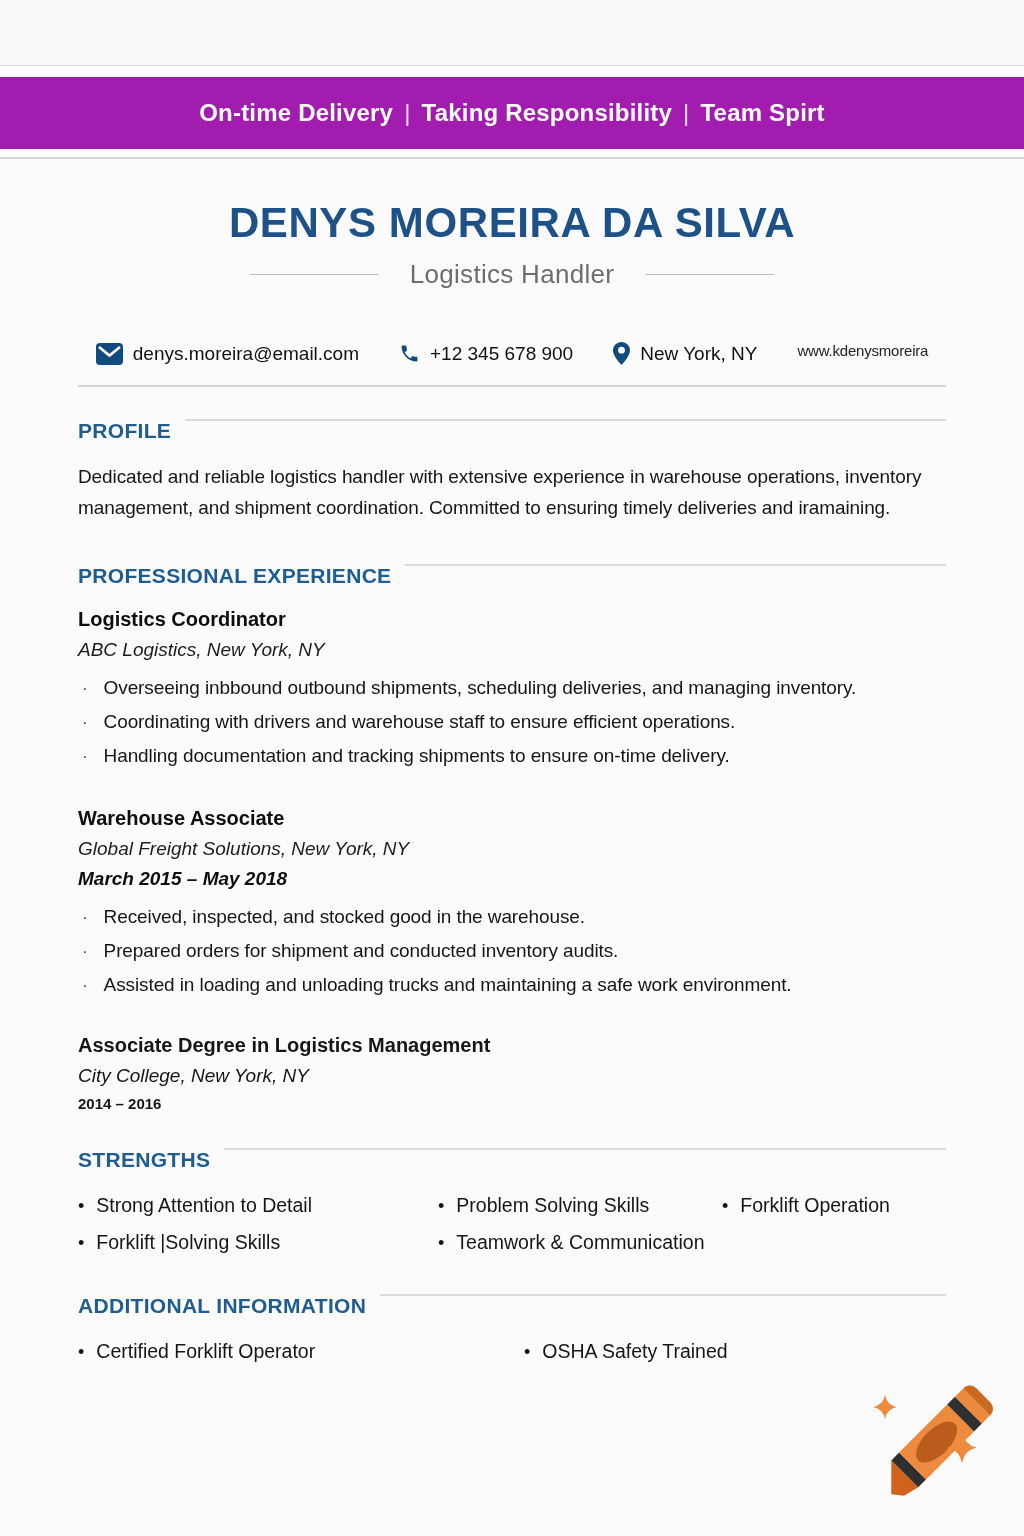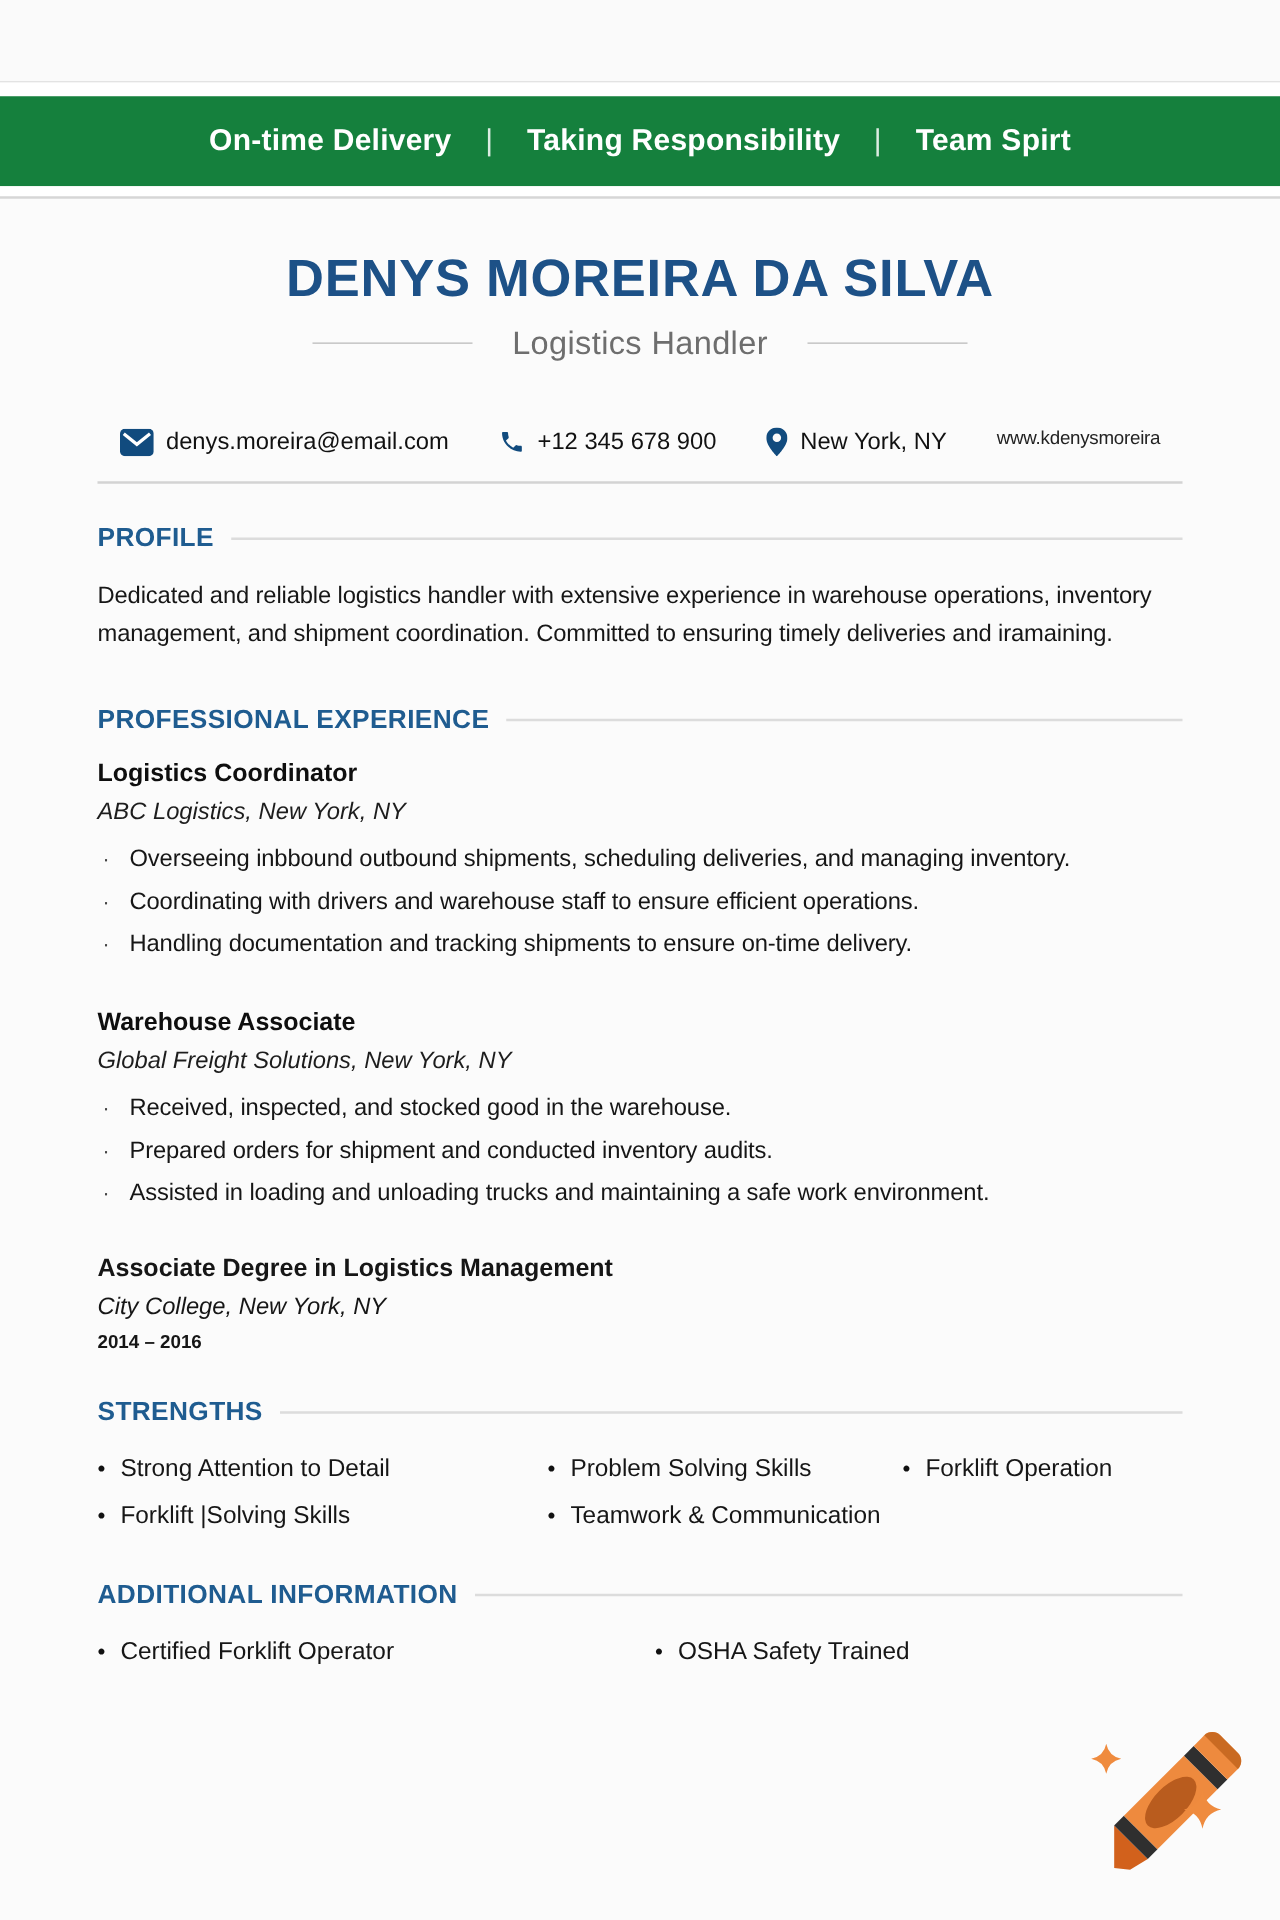--- a/index.html
+++ b/index.html
@@ -11,23 +11,23 @@
     margin: 0 auto;
     background: #fbfbfb;
     overflow: hidden;
   }
   .top-strip {
     height: 66px; background: #fafafa;
     border-bottom: 1px solid #dcdcdc;
   }
   .banner-gap-top { height: 11px; background: #ffffff; }
   .banner {
-    height: 72px; background: #15803d;
+    height: 72px; background: #a21caf;
     display: flex; align-items: center; justify-content: center;
-    gap: 27px;
+    gap: 11px;
     color: #ffffff; font-size: 24px; font-weight: 700;
     letter-spacing: 0.2px;
   }
   .banner .sep { font-weight: 300; opacity: 0.85; }
   .banner-gap-bottom { height: 10px; background: #ffffff; border-bottom: 2px solid #d6d6d6; }
 
   .page { padding: 0 78px; }
 
   .name {
     margin-top: 40px;
@@ -51,21 +51,21 @@
   .contact-item svg { display: block; }
   .website { font-size: 15px; color: #222; letter-spacing: -0.2px; }
 
   .contact-divider {
     margin-top: 20px;
     border: none; border-top: 2px solid #d3d3d3;
   }
 
   .section { margin-top: 32px; }
   .section-head {
-    display: flex; align-items: center;
+    display: flex; align-items: flex-start;
     font-size: 21px; font-weight: 700; color: #1f5c90; letter-spacing: 0.3px;
   }
   .section-head .rule {
     flex: 1; height: 2px; background: #dcdcdc; margin-left: 14px;
   }
   .section-body { margin-top: 18px; font-size: 19px; line-height: 1.65; letter-spacing: -0.1px; }
 
   .job { margin-top: 20px; }
   .job + .job { margin-top: 40px; }
   .job-title { font-size: 20px; font-weight: 700; color: #0e0e0e; }
@@ -193,20 +193,21 @@
           <li>
               <span class="dot">·</span>
               <span>Handling documentation and tracking shipments to ensure on-time delivery.</span>
             </li>
         </ul>
       </div>
 
       <div class="job">
         <div class="job-title">Warehouse Associate</div>
         <div class="job-company">Global Freight Solutions, New York, NY</div>
+        <div class="job-dates">March 2015 – May 2018</div>
         <ul class="bullets">
           <li>
               <span class="dot">·</span>
               <span>Received, inspected, and stocked good in the warehouse.</span>
             </li>
           <li>
               <span class="dot">·</span>
               <span>Prepared orders for shipment and conducted inventory audits.</span>
             </li>
           <li>

